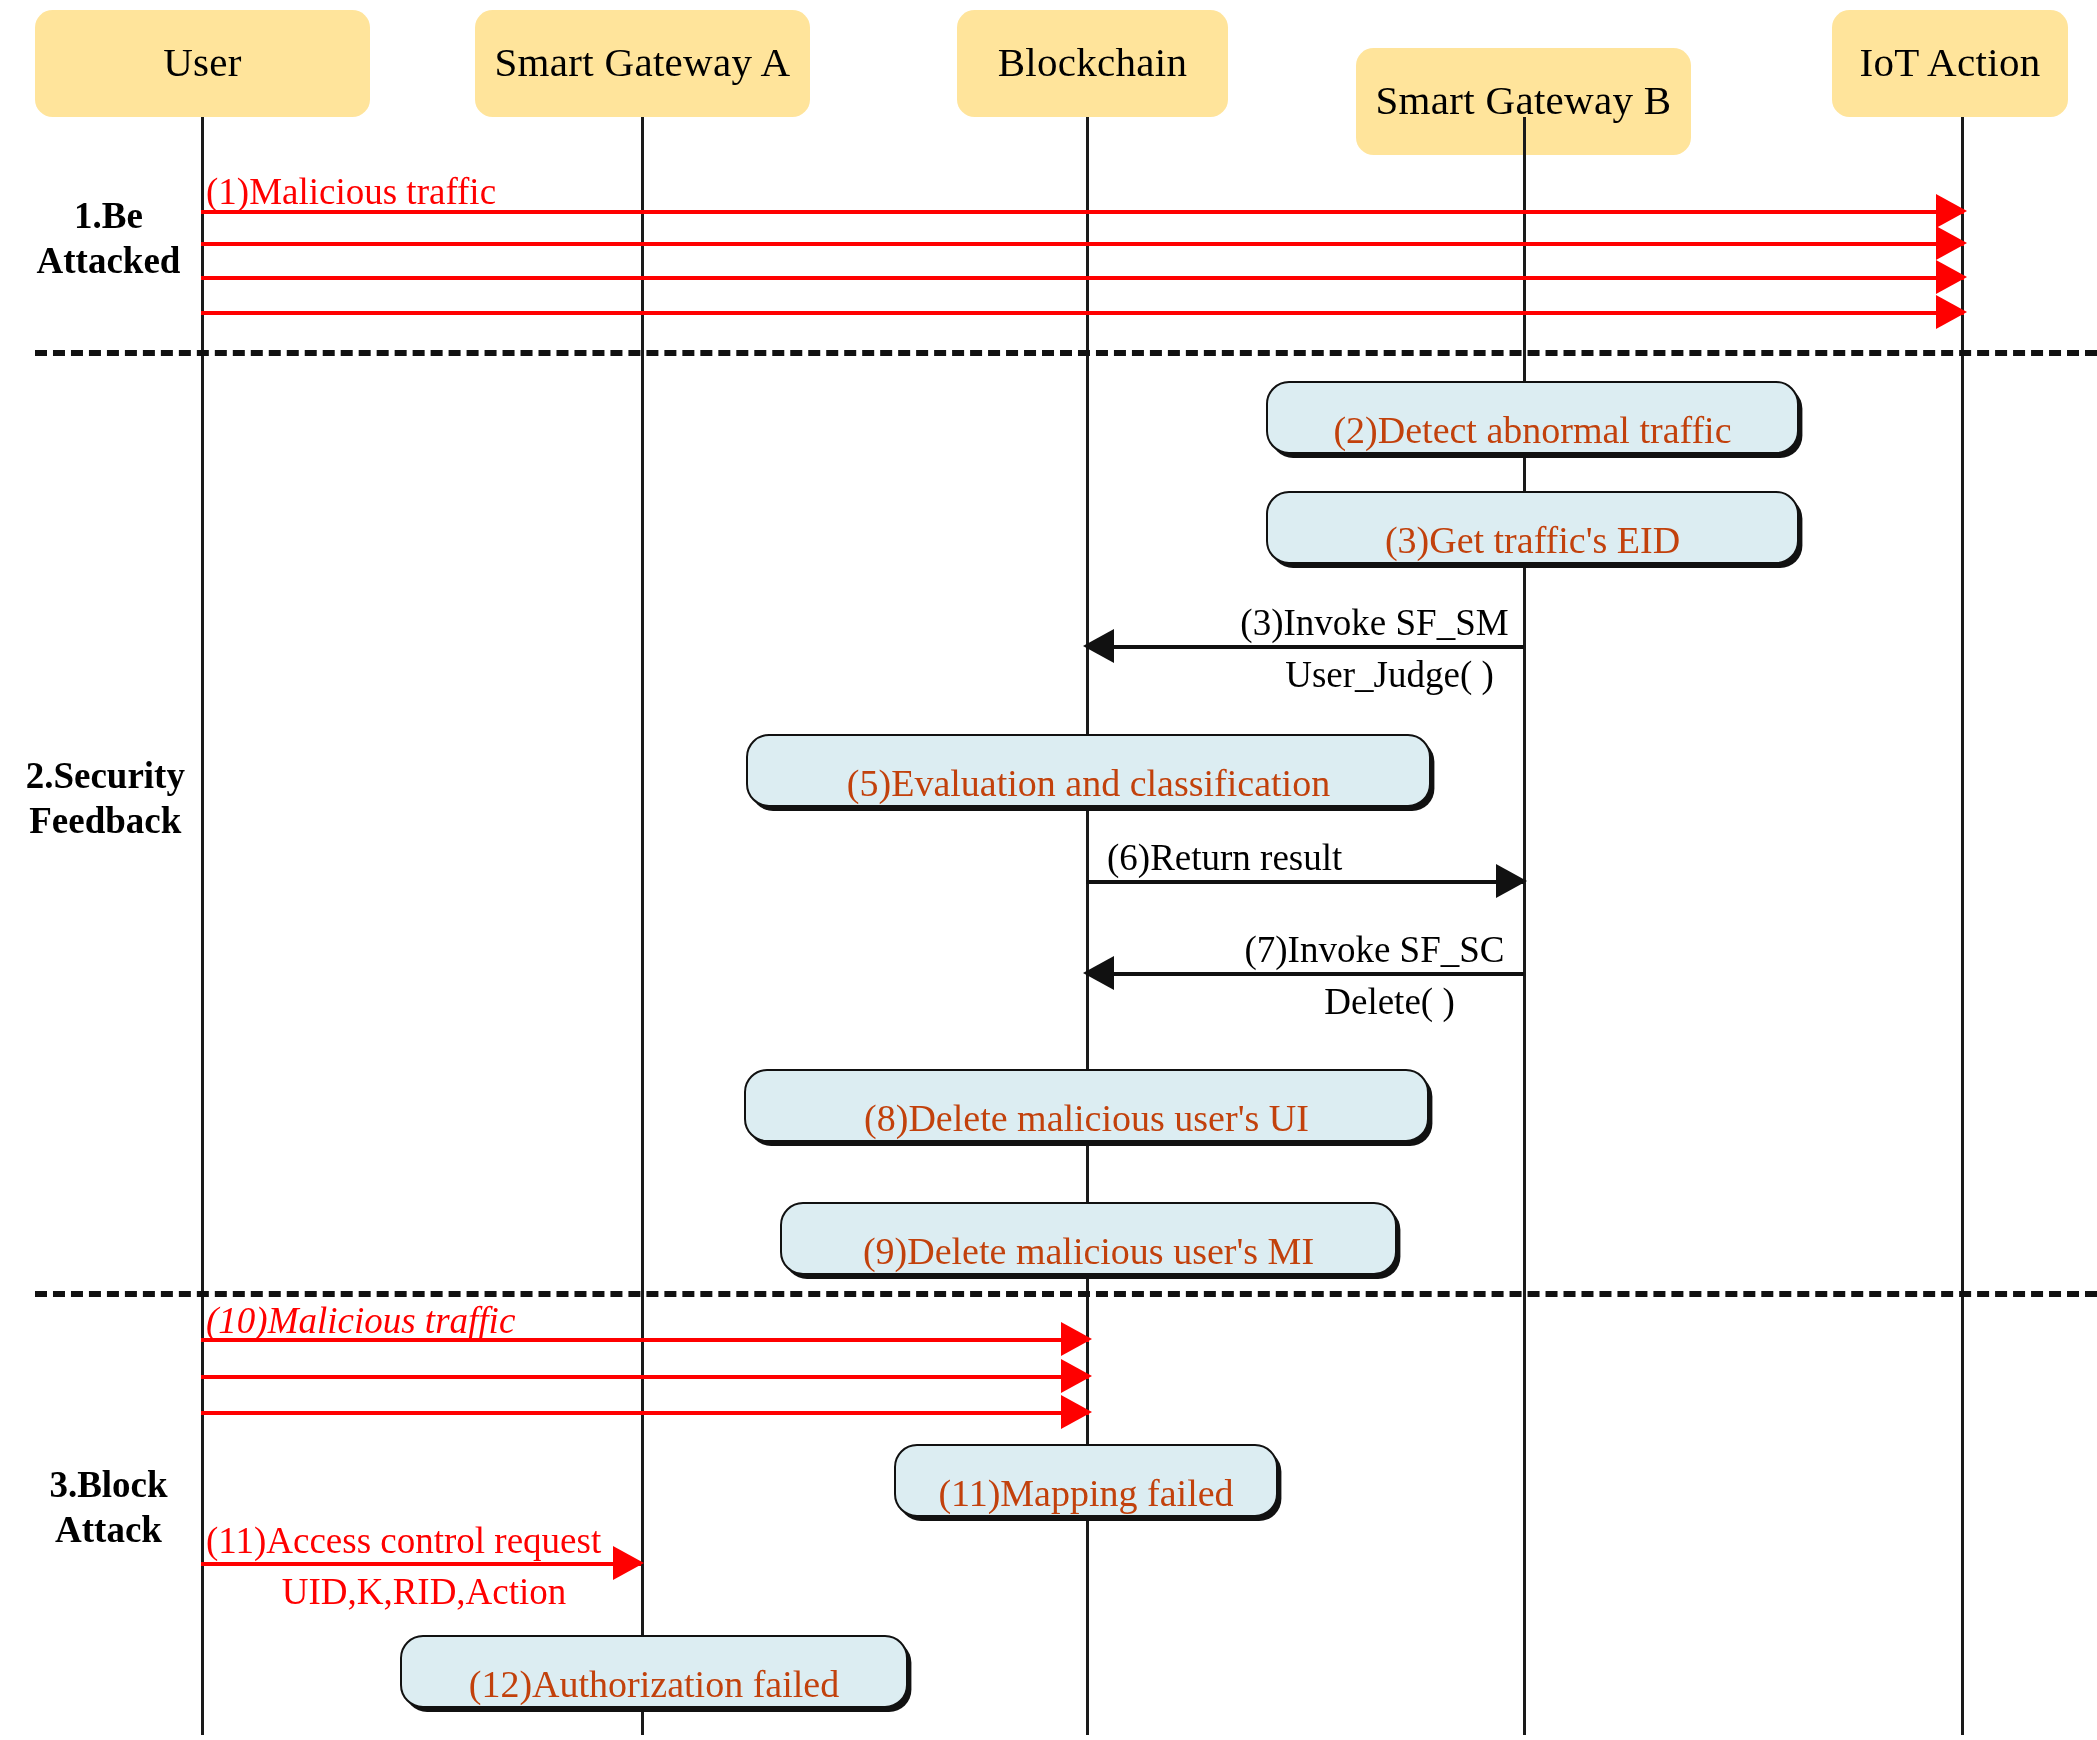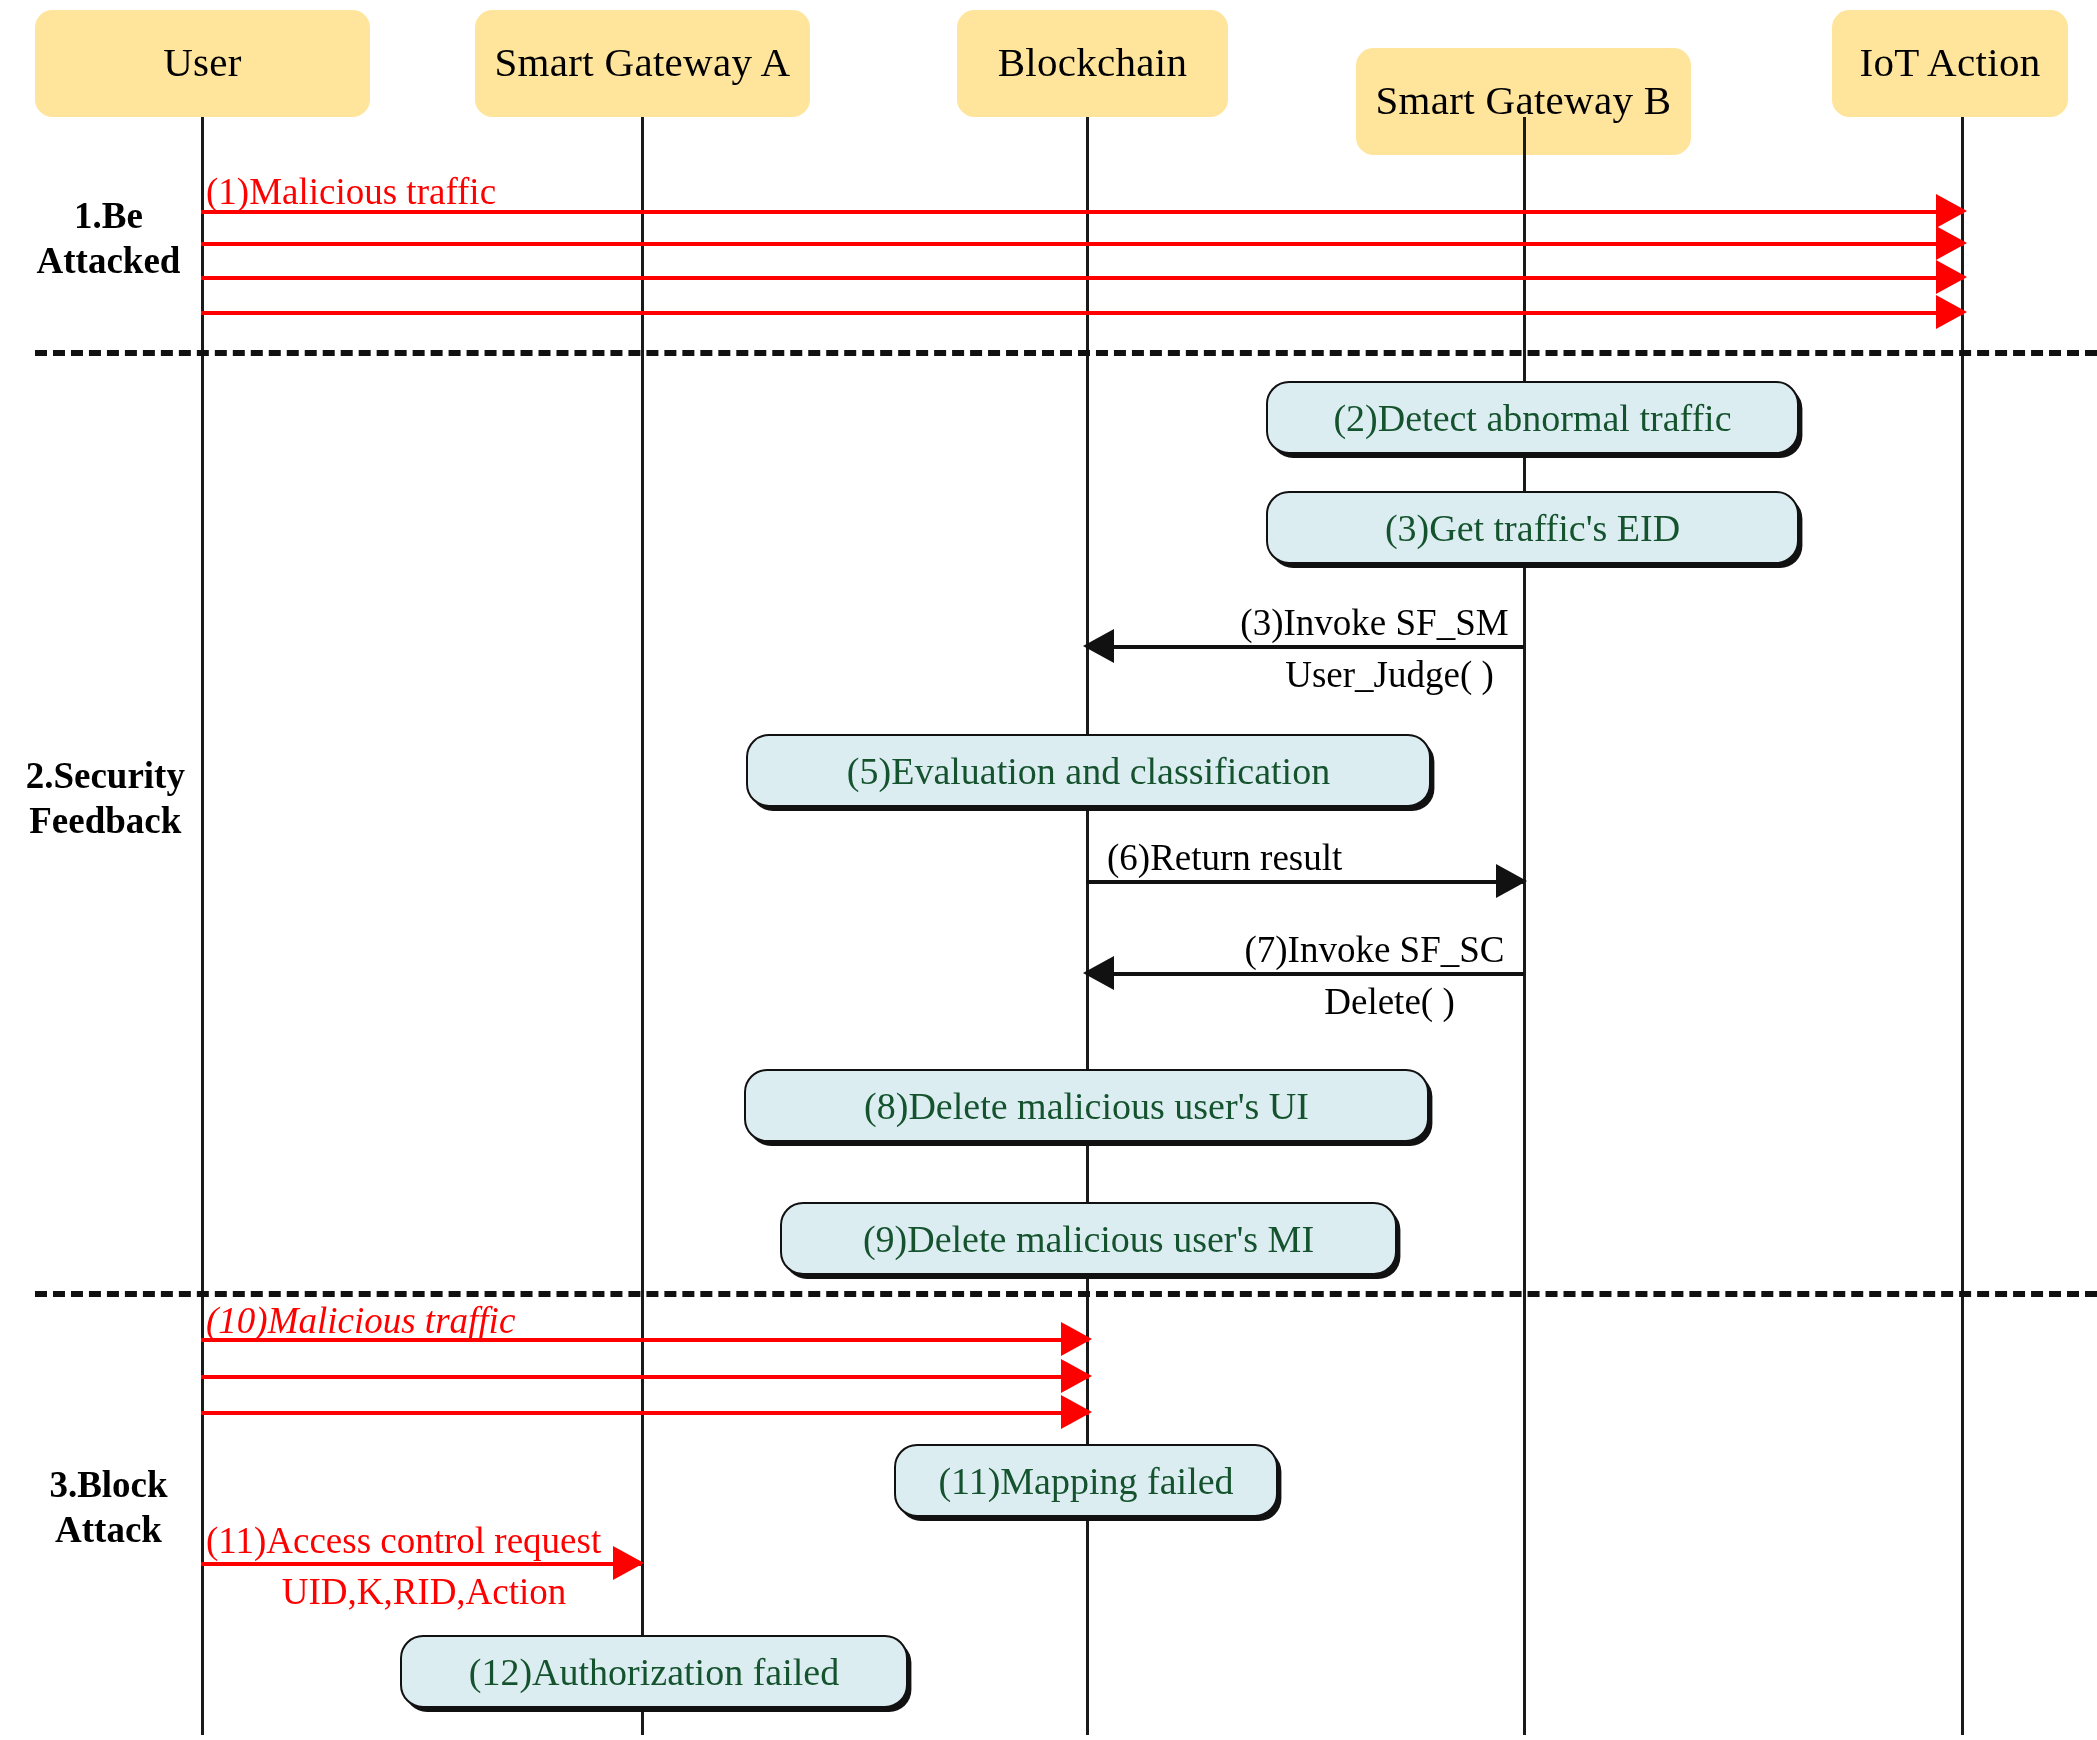--- a/index.html
+++ b/index.html
@@ -55,23 +55,23 @@
     white-space: pre-line;
   }
   
   .act-box {
     position: absolute;
     box-sizing: border-box;
     background: #DCEDF2;
     border: 2.7px solid #111111;
     border-radius: 23px;
     display: flex;
-    align-items: center;
+    align-items: flex-end;
     justify-content: center;
-    color: #14532d;
+    color: #c2410c;
     font-size: 38px;
     white-space: nowrap;
     box-shadow: 4.1px 4.7px 0 -0.7px #111111;
   }
   
   .msg {
     position: absolute;
     height: 0;
   }
   .msg .shaft {

